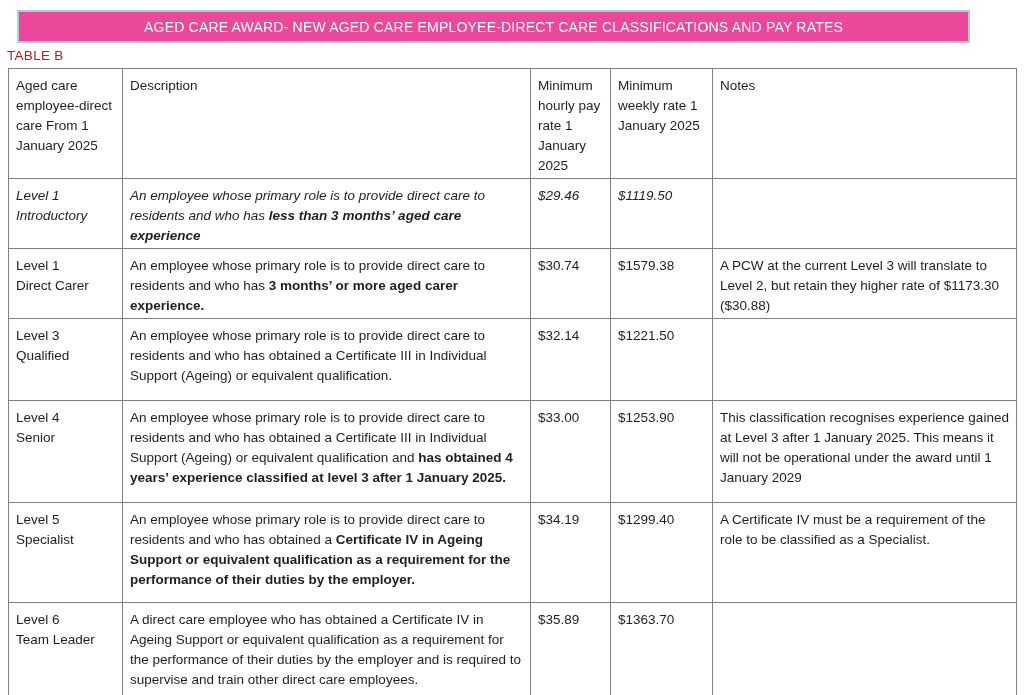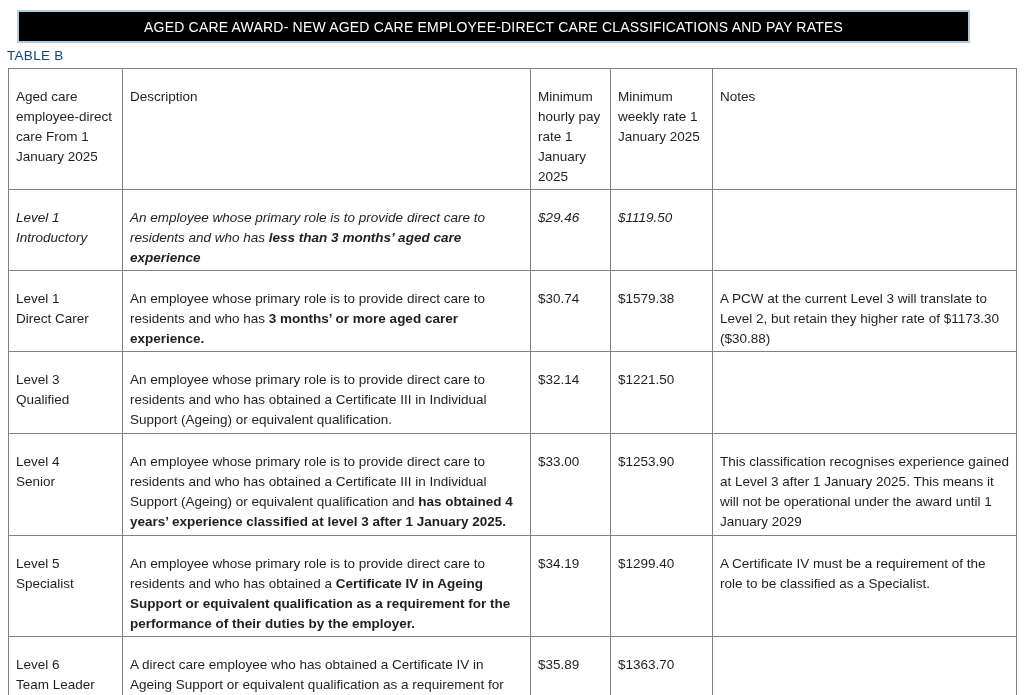--- a/index.html
+++ b/index.html
@@ -7,47 +7,47 @@
     margin: 0; padding: 0;
     width: 1024px; height: 695px;
     background: #ffffff;
     font-family: "Liberation Sans", sans-serif;
     color: #1f1f1f;
     overflow: hidden;
   }
   .banner {
     margin: 10px 54px 0 17px;
     height: 33px;
-    background: #000000;
+    background: #ec4899;
     border: 2px solid #AECBD9;
     display: flex;
     align-items: center;
     justify-content: center;
     color: #ffffff;
     font-size: 14px;
     letter-spacing: 0.2px;
     white-space: nowrap;
   }
   .table-label {
     margin: 5px 0 5px 7px;
     font-size: 13.5px;
     letter-spacing: 0.3px;
-    color: #0c4a6e;
+    color: #b91c1c;
   }
   table.pay-table {
     border-collapse: collapse;
     table-layout: fixed;
     margin-left: 8px;
     width: 1008px;
   }
   .pay-table th, .pay-table td {
     border: 1px solid #808080;
     vertical-align: top;
     text-align: left;
-    padding: 18px 7px 2px 7px;
+    padding: 7px 7px 2px 7px;
     font-size: 13.5px;
     line-height: 20px;
     font-weight: normal;
     overflow: hidden;
   }
   .pay-table b { font-weight: bold; }
   .two-line span { display: block; }
   tr.hdr    { height: 104px; }
   tr.row-1  { height: 61px; font-style: italic; }
   tr.row-2  { height: 60px; }

